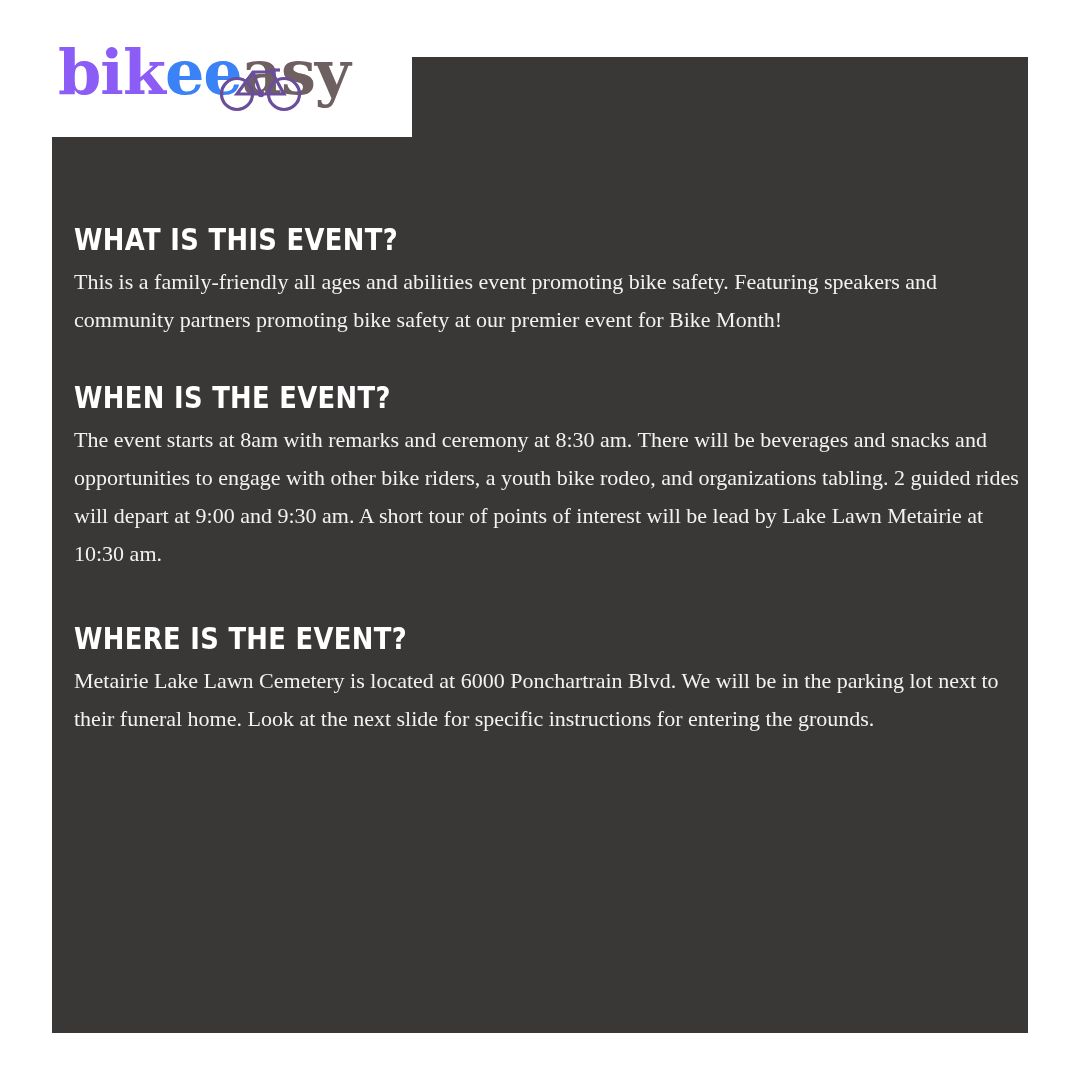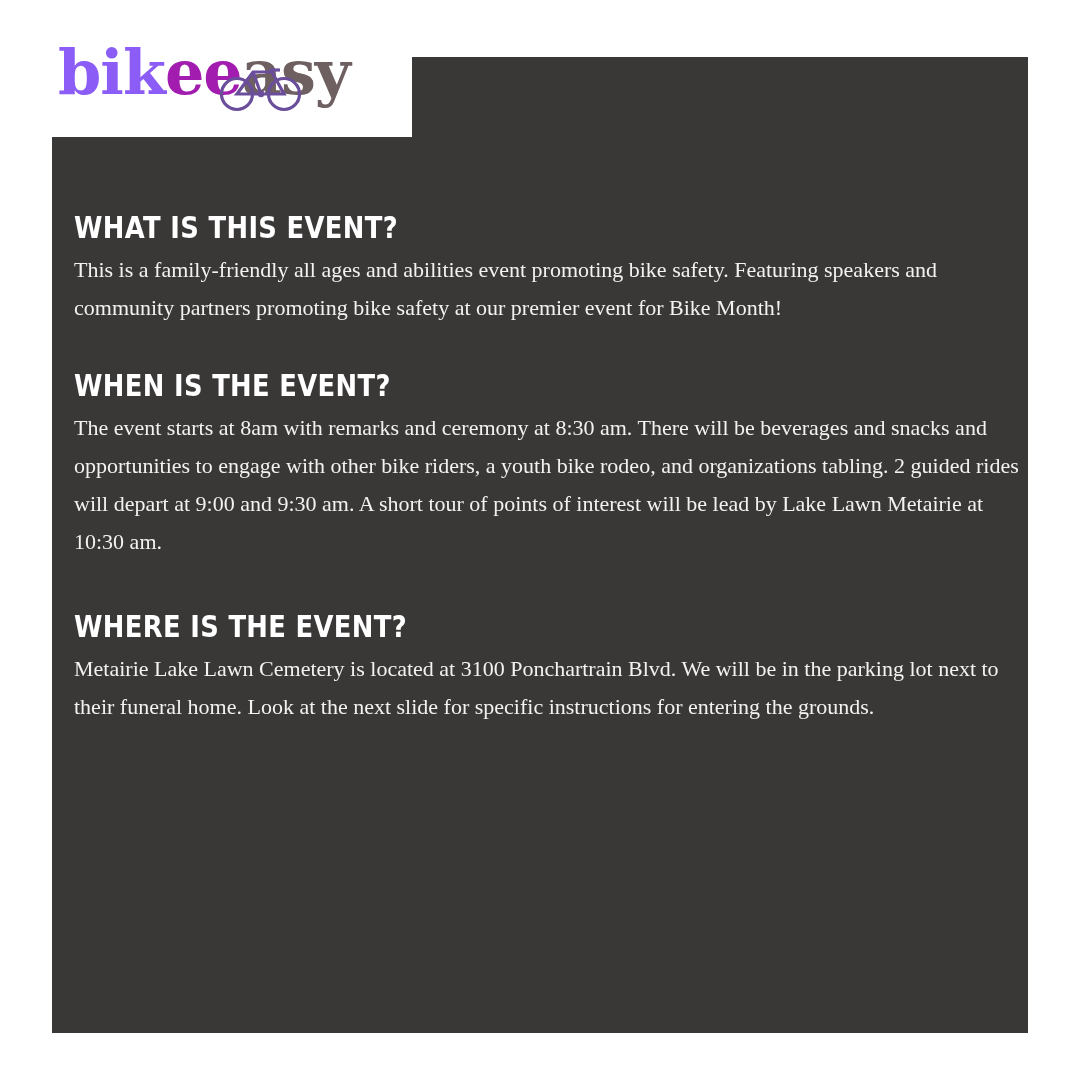--- a/index.html
+++ b/index.html
@@ -57,36 +57,36 @@
     left: 0;
     top: 0;
     font-family: "DejaVu Serif", serif;
     font-size: 62px;
     font-weight: 700;
     letter-spacing: -1px;
     line-height: 82px;
     white-space: nowrap;
   }
   .logo-part-a { color: #8b5cf6; }
-  .logo-part-b { color: #a21caf; }
+  .logo-part-b { color: #3b82f6; }
   .logo-part-c { color: #6e5f61; }
 
   #logo-bike {
     position: absolute;
     left: 162px;
     top: 26px;
     width: 82px;
     height: 54px;
   }
 
   
   #content {
     position: absolute;
     left: 74px;
-    top: 210px;
+    top: 222px;
     width: 952px;
   }
 
   .section { margin-bottom: 34px; }
   .section:last-child { margin-bottom: 0; }
 
   .heading {
     font-family: "DejaVu Sans", sans-serif;
     font-weight: 700;
     font-size: 30px;
@@ -142,17 +142,17 @@
       <p class="body-text">This is a family-friendly all ages and abilities event promoting bike safety. Featuring speakers and community partners promoting bike safety at our premier event for Bike Month!</p>
     </div>
 
     <div class="section gap-when">
       <h2 class="heading">WHEN IS THE EVENT?</h2>
       <p class="body-text">The event starts at 8am with remarks and ceremony at 8:30 am. There will be beverages and snacks and opportunities to engage with other bike riders, a youth bike rodeo, and organizations tabling. 2 guided rides will depart at 9:00 and 9:30 am. A short tour of points of interest will be lead by Lake Lawn Metairie at 10:30 am.</p>
     </div>
 
     <div class="section gap-where">
       <h2 class="heading">WHERE IS THE EVENT?</h2>
-      <p class="body-text">Metairie Lake Lawn Cemetery is located at 3100 Ponchartrain Blvd. We will be in the parking lot next to their funeral home. Look at the next slide for specific instructions for entering the grounds.</p>
+      <p class="body-text">Metairie Lake Lawn Cemetery is located at 6000 Ponchartrain Blvd. We will be in the parking lot next to their funeral home. Look at the next slide for specific instructions for entering the grounds.</p>
     </div>
 
   </div>
 </div>
 
 </body></html>

